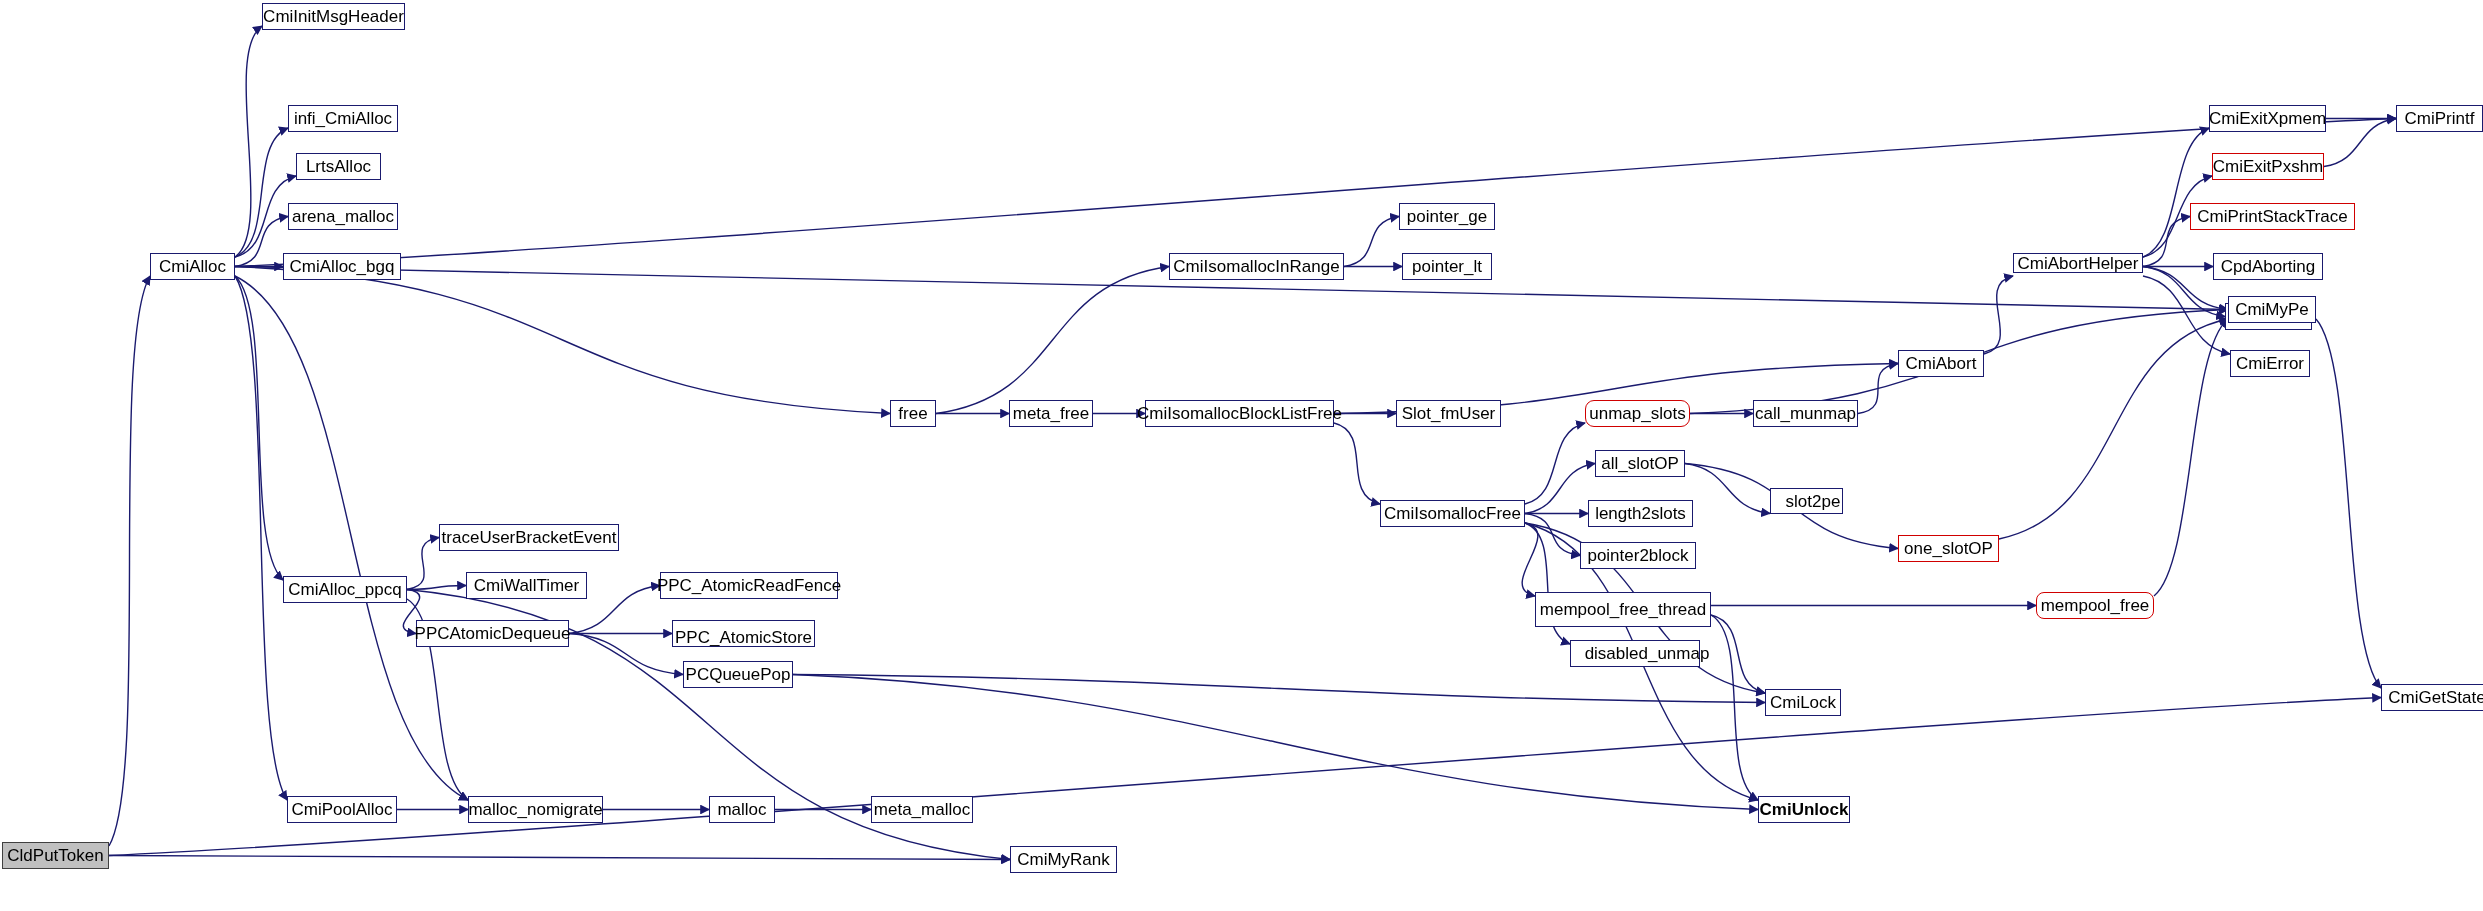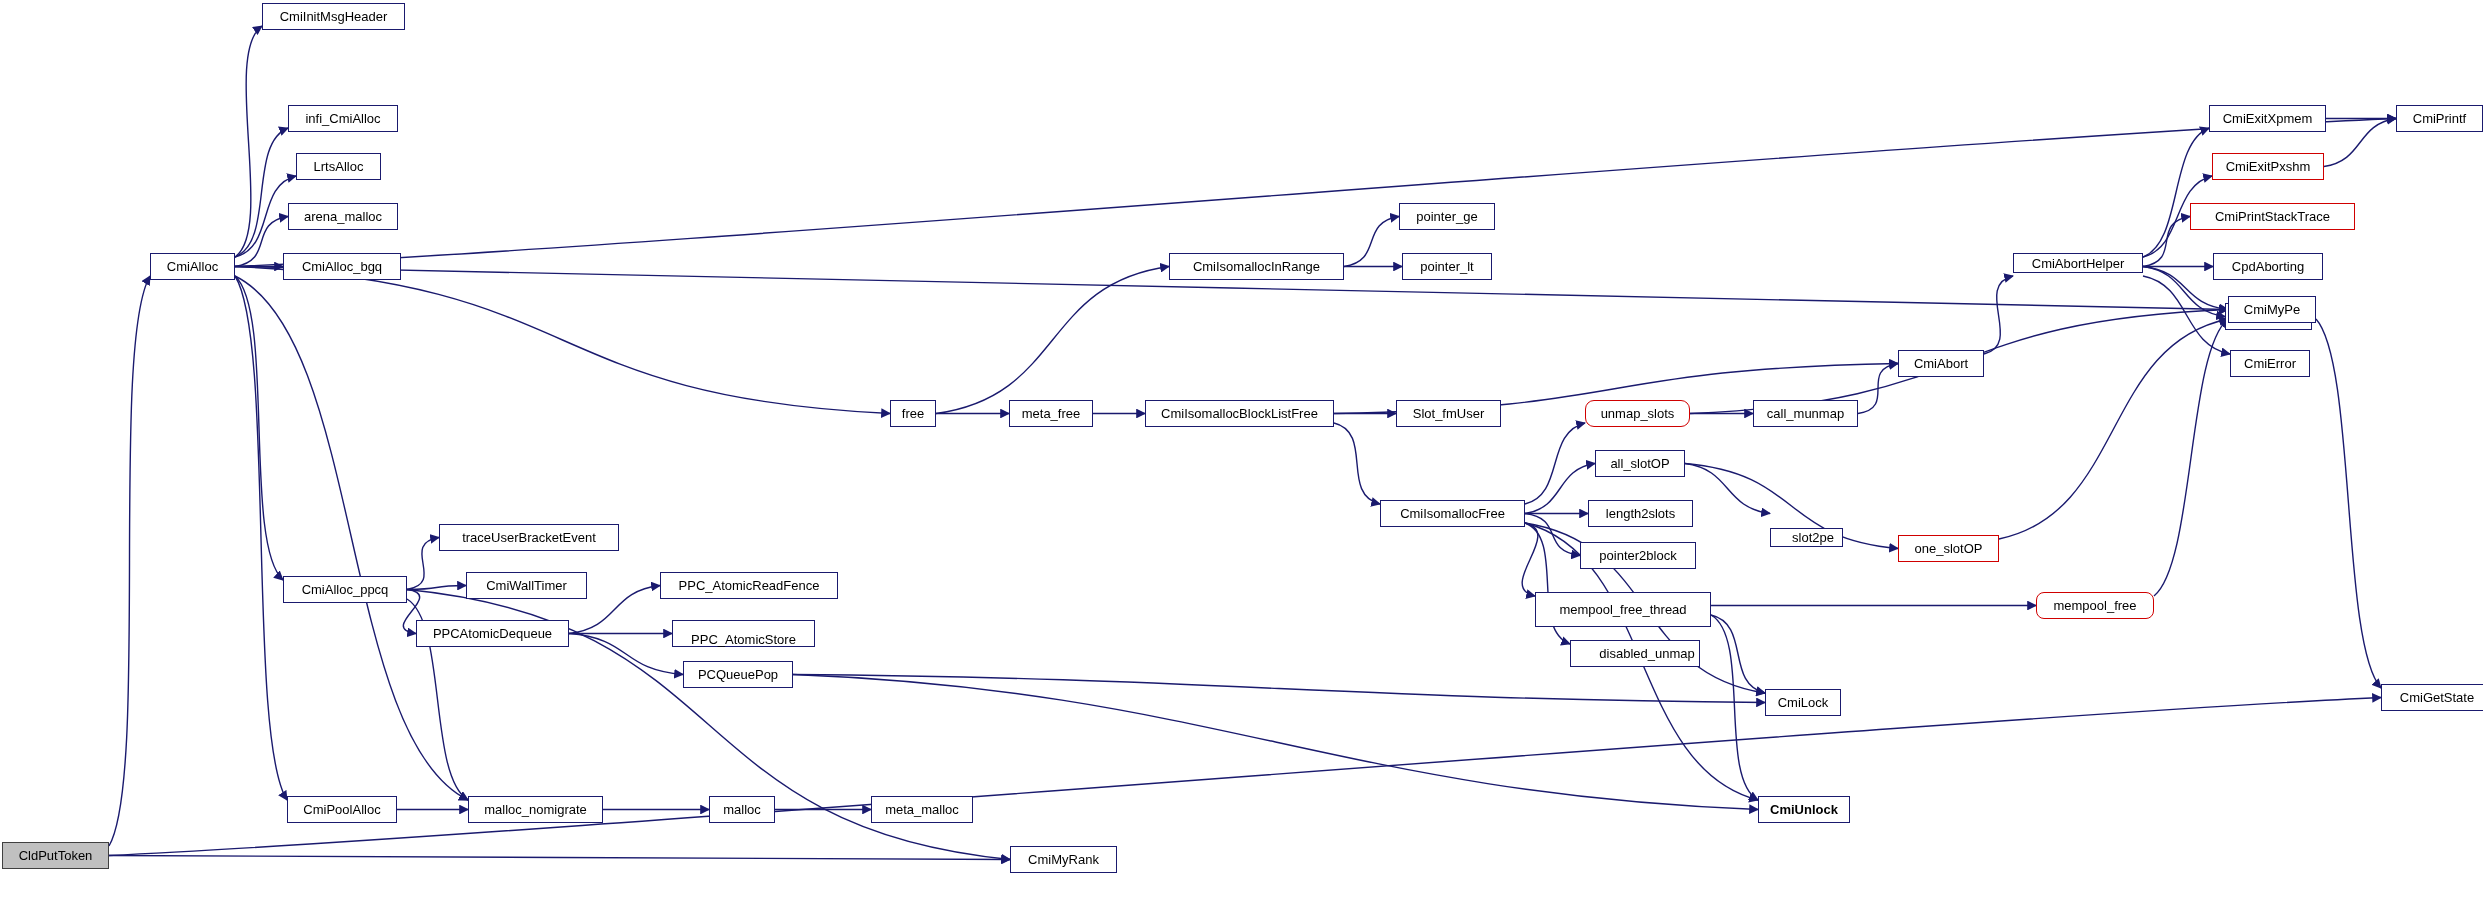--- a/index.html
+++ b/index.html
@@ -22,21 +22,21 @@
     width: 2483px;
     height: 911px;
     pointer-events: none;
   }
   .gnode {
     position: absolute;
     box-sizing: border-box;
     border: 1px solid #1a1a6e;
     background: #ffffff;
     color: #000000;
-    font-size: 13px;
+    font-size: 17px;
     line-height: 1;
     display: flex;
     align-items: center;
     justify-content: center;
     white-space: nowrap;
     letter-spacing: 0px;
   }
   .gnode.red   { border-color: #d00000; }
   .gnode.gray  { background: #c0c0c0; border-color: #404040; }
   .gnode-label { pointer-events: none; }
@@ -196,21 +196,21 @@
       </div>
       <div class="gnode" style="left: 2228px; top: 296px; width: 88px; height: 27px;">
         <span class="gnode-label">CmiMyPe</span>
       </div>
       <div class="gnode" style="left: 1380px; top: 500px; width: 145px; height: 27px;">
         <span class="gnode-label">CmiIsomallocFree</span>
       </div>
       <div class="gnode" style="left: 1588px; top: 500px; width: 105px; height: 27px;">
         <span class="gnode-label">length2slots</span>
       </div>
-      <div class="gnode" style="left: 1770px; top: 528px; width: 73px; height: 19px; padding-left: 13px;">
+      <div class="gnode" style="left: 1770px; top: 488px; width: 73px; height: 26px; padding-left: 13px;">
         <span class="gnode-label">slot2pe</span>
       </div>
       <div class="gnode red" style="left: 1898px; top: 535px; width: 101px; height: 27px;">
         <span class="gnode-label">one_slotOP</span>
       </div>
       <div class="gnode" style="left: 1580px; top: 542px; width: 116px; height: 27px;">
         <span class="gnode-label">pointer2block</span>
       </div>
       <div class="gnode" style="left: 439px; top: 524px; width: 180px; height: 27px;">
         <span class="gnode-label">traceUserBracketEvent</span>

